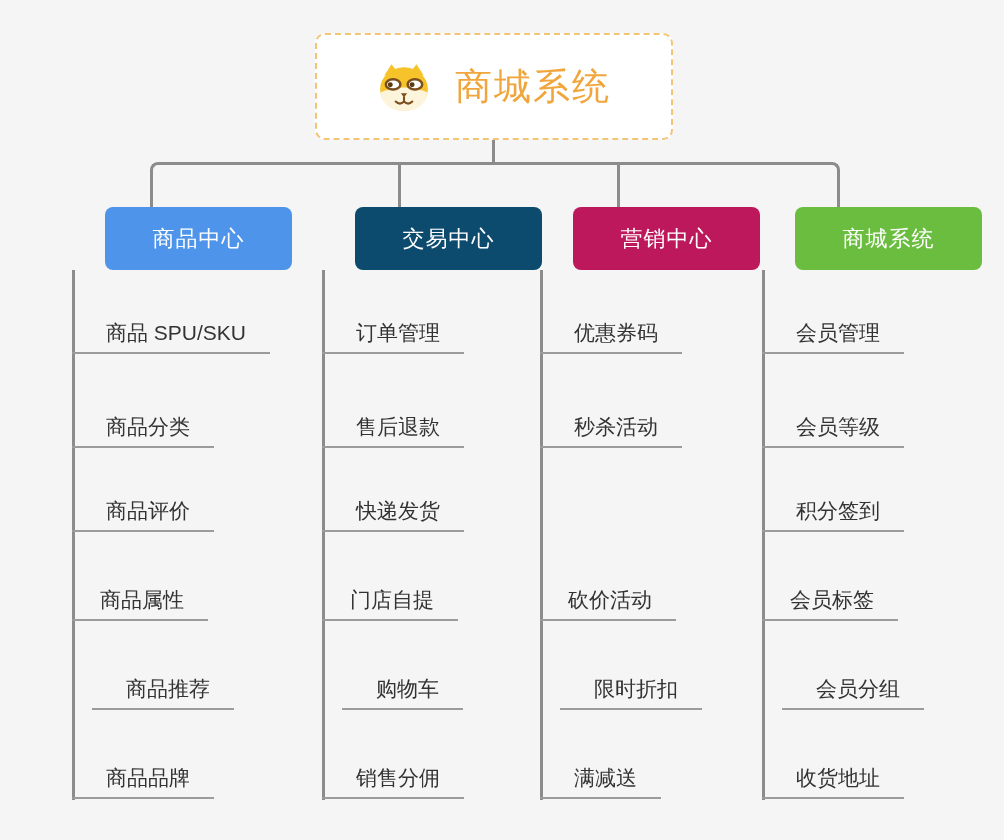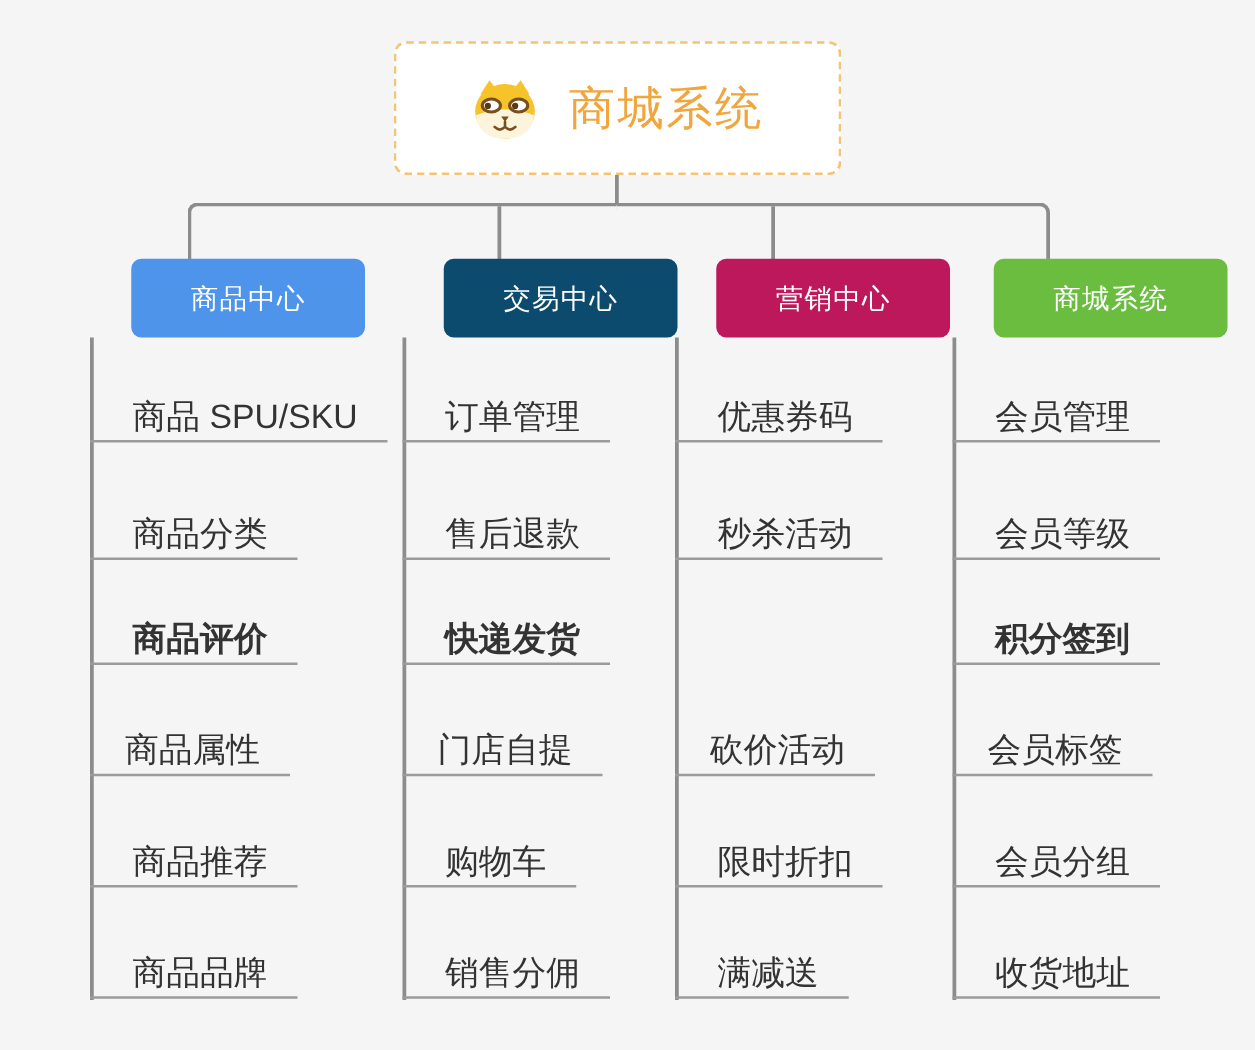--- a/index.html
+++ b/index.html
@@ -76,35 +76,35 @@
   .trunk { position: absolute; top: 270px; width: 3px; height: 530px; background: #8C8C8C; }
   .tk0 { left: 72px; }
   .tk1 { left: 322px; }
   .tk2 { left: 540px; }
   .tk3 { left: 762px; }
 
   
   .child {
     position: absolute;
     white-space: nowrap;
-    font-size: 27px;
+    font-size: 21px;
     line-height: 30px;
     color: #333333;
     padding: 0 24px 4px 34px;
     border-bottom: 2px solid #9B9B9B;
   }
   .cx0 { left: 72px; }
   .cx1 { left: 322px; }
   .cx2 { left: 540px; }
   .cx3 { left: 762px; }
   .ry0 { top: 318px; }
   .ry1 { top: 412px; }
-  .ry2 { top: 496px; font-weight: bold; }
+  .ry2 { top: 496px; }
   .ry3 { top: 585px; padding-left: 28px; }
-  .ry4 { top: 674px; }
+  .ry4 { top: 674px; margin-left: 20px; }
   .ry5 { top: 763px; }
 </style>
 </head>
 <body>
 
 <div id="canvas">
 
   <div class="line stem-root"></div>
   <div class="elbow-left"></div>
   <div class="elbow-right"></div>

